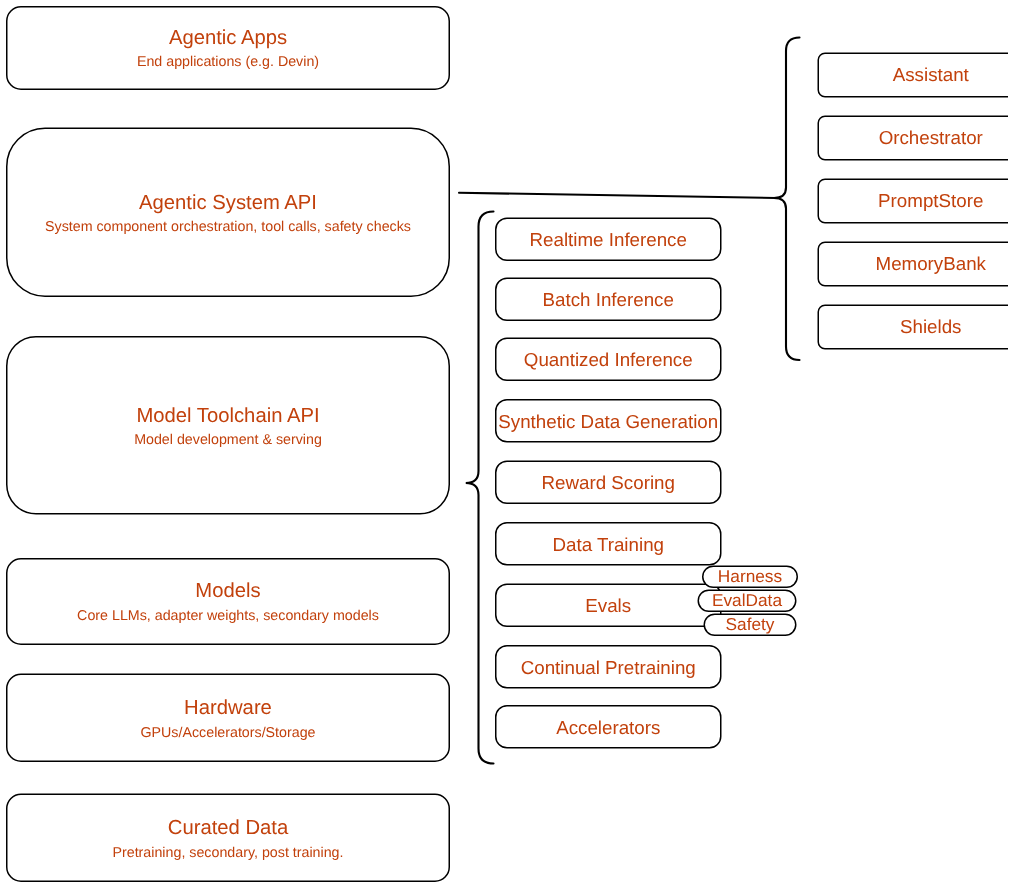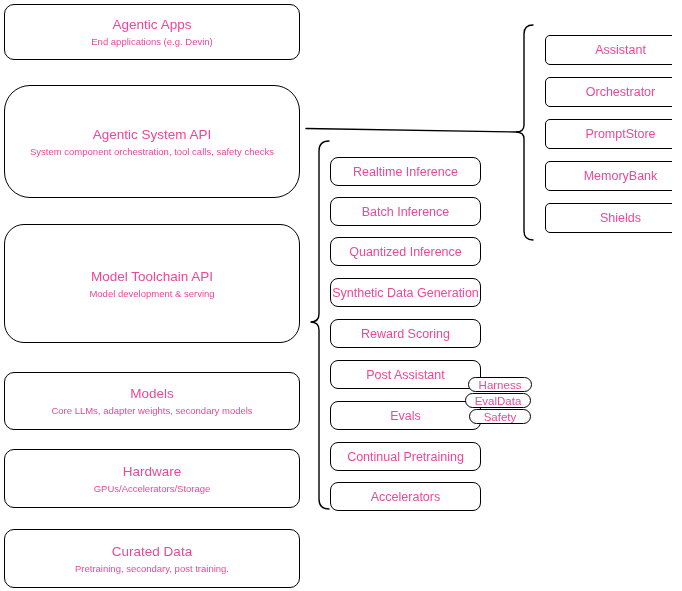--- a/index.html
+++ b/index.html
@@ -2,21 +2,21 @@
 <html><head>
 <meta charset="utf-8">
 <style>
   html, body { margin: 0; padding: 0; background: #ffffff; }
   .canvas {
     position: relative;
     width: 672px;
     height: 591px;
     background: #ffffff;
     font-family: "Liberation Sans", "DejaVu Sans", sans-serif;
-    color: #ec4899;
+    color: #c2410c;
     overflow: hidden;
   }
   svg.overlay {
     position: absolute;
     left: 0; top: 0;
     width: 682px; height: 591px;
     z-index: 1;
   }
   .node {
     position: absolute;
@@ -31,21 +31,20 @@
     z-index: 2;
   }
   .lbox { left: 4px; width: 296px; }
   .lbox .title { font-size: 13.5px; line-height: 17px; white-space: nowrap; }
   .lbox .sub   { font-size: 9.5px;  line-height: 13px; margin-top: 2px; white-space: nowrap; }
   .mbox {
     left: 330px; width: 151px; height: 29px;
     border-radius: 8px;
     font-size: 12.5px;
     white-space: nowrap;
-    margin-top: 12px;
   }
   .rbox {
     left: 529px; width: 151px; height: 30px;
     border-radius: 5px;
     font-size: 12.5px;
     white-space: nowrap;
     margin-left: 16px;
   }
   .pill {
     position: absolute;
@@ -101,21 +100,21 @@
   <div class="node lbox" style="top:529px;height:59px;border-radius:10px">
     <div class="title">Curated Data</div>
     <div class="sub">Pretraining, secondary, post training.</div>
   </div>
 
   <div class="node mbox" style="top:145px">Realtime Inference</div>
   <div class="node mbox" style="top:185px">Batch Inference</div>
   <div class="node mbox" style="top:225px">Quantized Inference</div>
   <div class="node mbox" style="top:266px">Synthetic Data Generation</div>
   <div class="node mbox" style="top:307px">Reward Scoring</div>
-  <div class="node mbox" style="top:348px">Post Assistant</div>
+  <div class="node mbox" style="top:348px">Data Training</div>
   <div class="node mbox" style="top:389px">Evals</div>
   <div class="node mbox" style="top:430px">Continual Pretraining</div>
   <div class="node mbox" style="top:470px">Accelerators</div>
 
   <div class="pill" style="left:468px;top:377px;width:64px;height:15px">Harness</div>
   <div class="pill" style="left:465px;top:393px;width:66px;height:15px">EvalData</div>
   <div class="pill" style="left:469px;top:409px;width:62px;height:15px">Safety</div>
 
   <div class="node rbox" style="top:35px">Assistant</div>
   <div class="node rbox" style="top:77px">Orchestrator</div>

